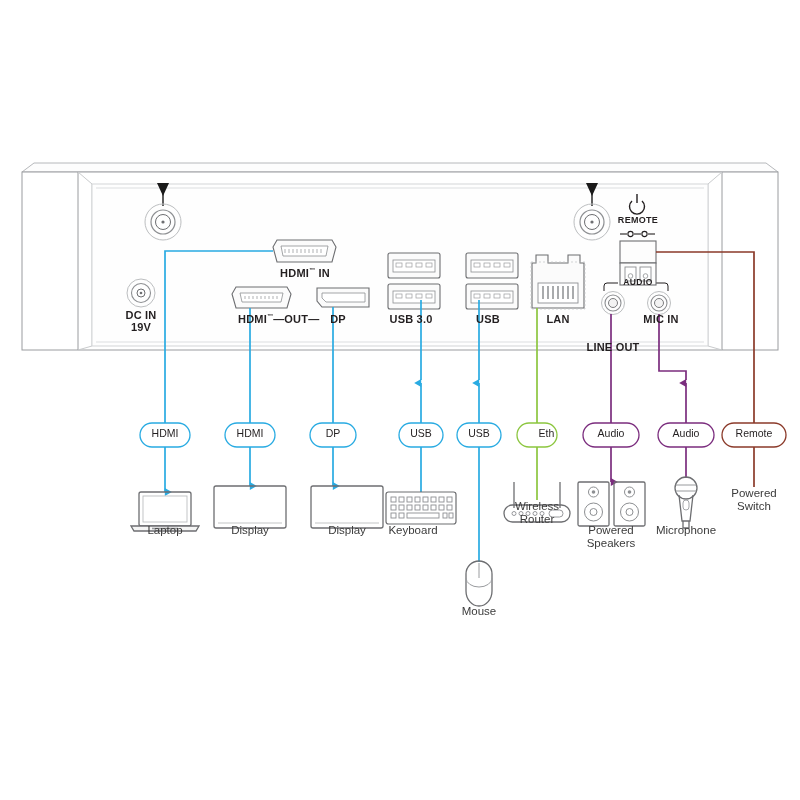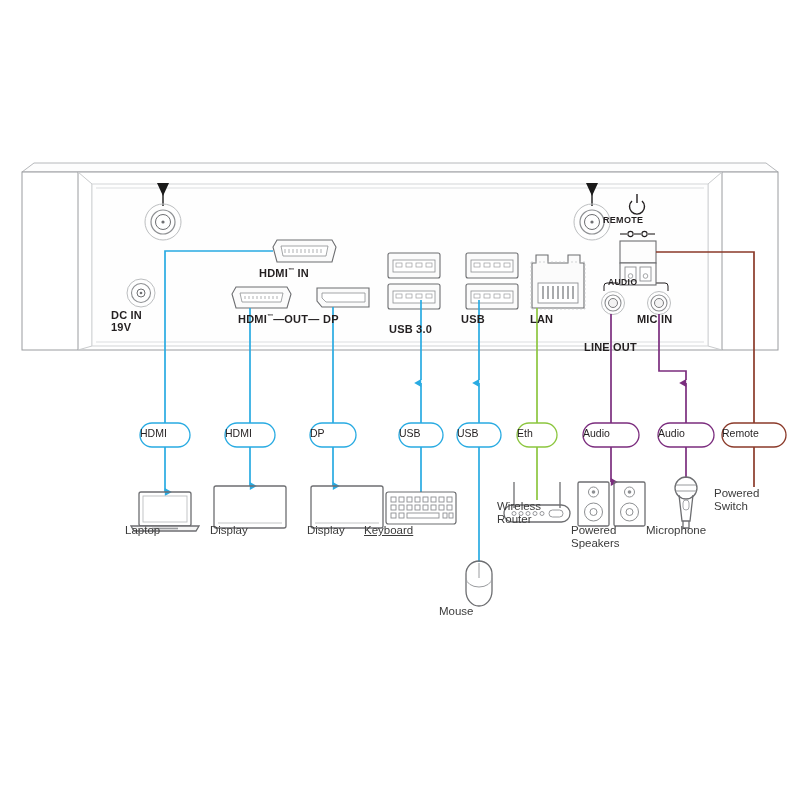--- a/index.html
+++ b/index.html
@@ -1,21 +1,21 @@
 <!DOCTYPE html>
 <html><head>
 <meta charset="utf-8">
 <title>Device Connection Diagram</title>
 <style>
   html,body{margin:0;padding:0;background:#ffffff;}
   body{width:800px;height:800px;overflow:hidden;
        font-family:"Liberation Sans","DejaVu Sans",sans-serif;color:#231f20;}
   #stage{position:relative;width:800px;height:800px;}
   #svgroot{position:absolute;left:0;top:0;width:800px;height:800px;}
-  .lbl{position:absolute;line-height:1.12;
+  .lbl{position:absolute;text-align:center;line-height:1.12;
        font-family:"Liberation Sans","DejaVu Sans",sans-serif;}
   .portlbl{font-size:11px;font-weight:bold;letter-spacing:.2px;color:#231f20;}
   .portlbl .tm{font-size:6px;vertical-align:super;font-weight:bold;}
   .devcap{font-size:11.5px;color:#3b3b3b;font-weight:normal;}
   .badgetxt{font-size:10.5px;}
   .audiohdr{font-size:8.5px;font-weight:bold;letter-spacing:.4px;}
   .remotehdr{font-size:9px;font-weight:bold;letter-spacing:.3px;}
 </style>
 </head>
 <body>
@@ -357,21 +357,21 @@
 </div>
 
 <div class="lbl portlbl" style="left:238px; top:313px; width:100px; text-align:left;">
   <span>HDMI</span><span class="tm">™</span><span>—OUT—</span>
 </div>
 
 <div class="lbl portlbl" style="left:323px; top:313px; width:30px;">
   <span>DP</span>
 </div>
 
-<div class="lbl portlbl" style="left:389px; top:313px; width:62px;margin-top:10px;">
+<div class="lbl portlbl" style="left:380px; top:313px; width:62px;">
   <span>USB 3.0</span>
 </div>
 
 <div class="lbl portlbl" style="left:461px; top:313px; width:54px;">
   <span>USB</span>
 </div>
 
 <div class="lbl portlbl" style="left:530px; top:313px; width:56px;">
   <span>LAN</span>
 </div>
@@ -422,21 +422,21 @@
 
 <div class="lbl devcap" style="left:125px; top:524px; width:80px;">
   <span>Laptop</span>
 </div>
 <div class="lbl devcap" style="left:210px; top:524px; width:80px;">
   <span>Display</span>
 </div>
 <div class="lbl devcap" style="left:307px; top:524px; width:80px;">
   <span>Display</span>
 </div>
-<div class="lbl devcap" style="left:364px; top:524px; width:80px;text-decoration:underline;">
+<div class="lbl devcap" style="left:373px; top:524px; width:80px;">
   <span>Keyboard</span>
 </div>
 <div class="lbl devcap" style="left:439px; top:605px; width:80px;">
   <span>Mouse</span>
 </div>
 <div class="lbl devcap" style="left:497px; top:500px; width:80px;">
   <span>Wireless</span><br><span>Router</span>
 </div>
 <div class="lbl devcap" style="left:571px; top:524px; width:80px;">
   <span>Powered</span><br><span>Speakers</span>

